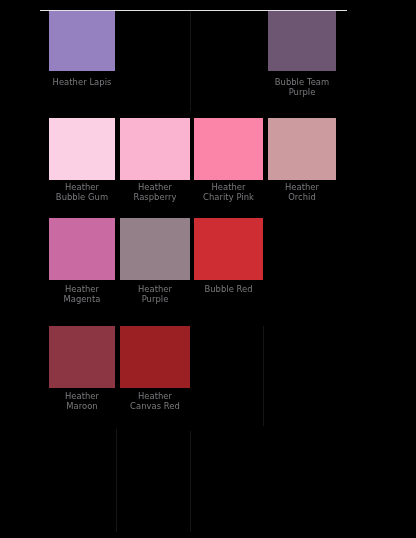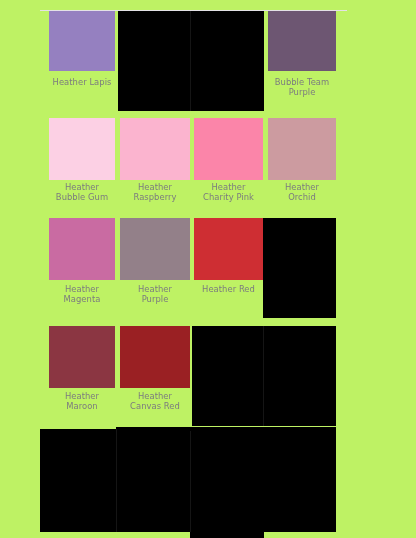--- a/index.html
+++ b/index.html
@@ -16,21 +16,21 @@
     font-family: "DejaVu Sans", "Liberation Sans", sans-serif;
     background: #ffffff;
   }
 
   #swatch-page {
     position: absolute;
     left: 0;
     top: 0;
     width: 416px;
     height: 538px;
-    background: #bef264;
+    background: #000000;
   }
 
   
   .top-rule {
     position: absolute;
     left: 40px;
     top: 10px;
     width: 307px;
     height: 1px;
     background: #e4e2e6;
@@ -124,21 +124,21 @@
         <div class="swatch-label" style="top: 66px;">Heather
 Magenta</div>
       </div>
       <div class="swatch-cell" style="left: 120px; top: 218px; width: 70px; height: 90px;">
         <div class="swatch-chip" style="height: 62px; background: rgb(147, 128, 137);"></div>
         <div class="swatch-label" style="top: 66px;">Heather
 Purple</div>
       </div>
       <div class="swatch-cell" style="left: 194px; top: 218px; width: 69px; height: 90px;">
         <div class="swatch-chip" style="height: 62px; background: rgb(206, 46, 51);"></div>
-        <div class="swatch-label" style="top: 66px;">Heather Red</div>
+        <div class="swatch-label" style="top: 66px;">Bubble Red</div>
       </div>
       <div class="swatch-cell" style="left: 49px; top: 326px; width: 66px; height: 89px;">
         <div class="swatch-chip" style="height: 62px; background: rgb(139, 54, 66);"></div>
         <div class="swatch-label" style="top: 65px;">Heather
 Maroon</div>
       </div>
       <div class="swatch-cell" style="left: 120px; top: 326px; width: 70px; height: 89px;">
         <div class="swatch-chip" style="height: 62px; background: rgb(154, 32, 35);"></div>
         <div class="swatch-label" style="top: 65px;">Heather
 Canvas Red</div>

